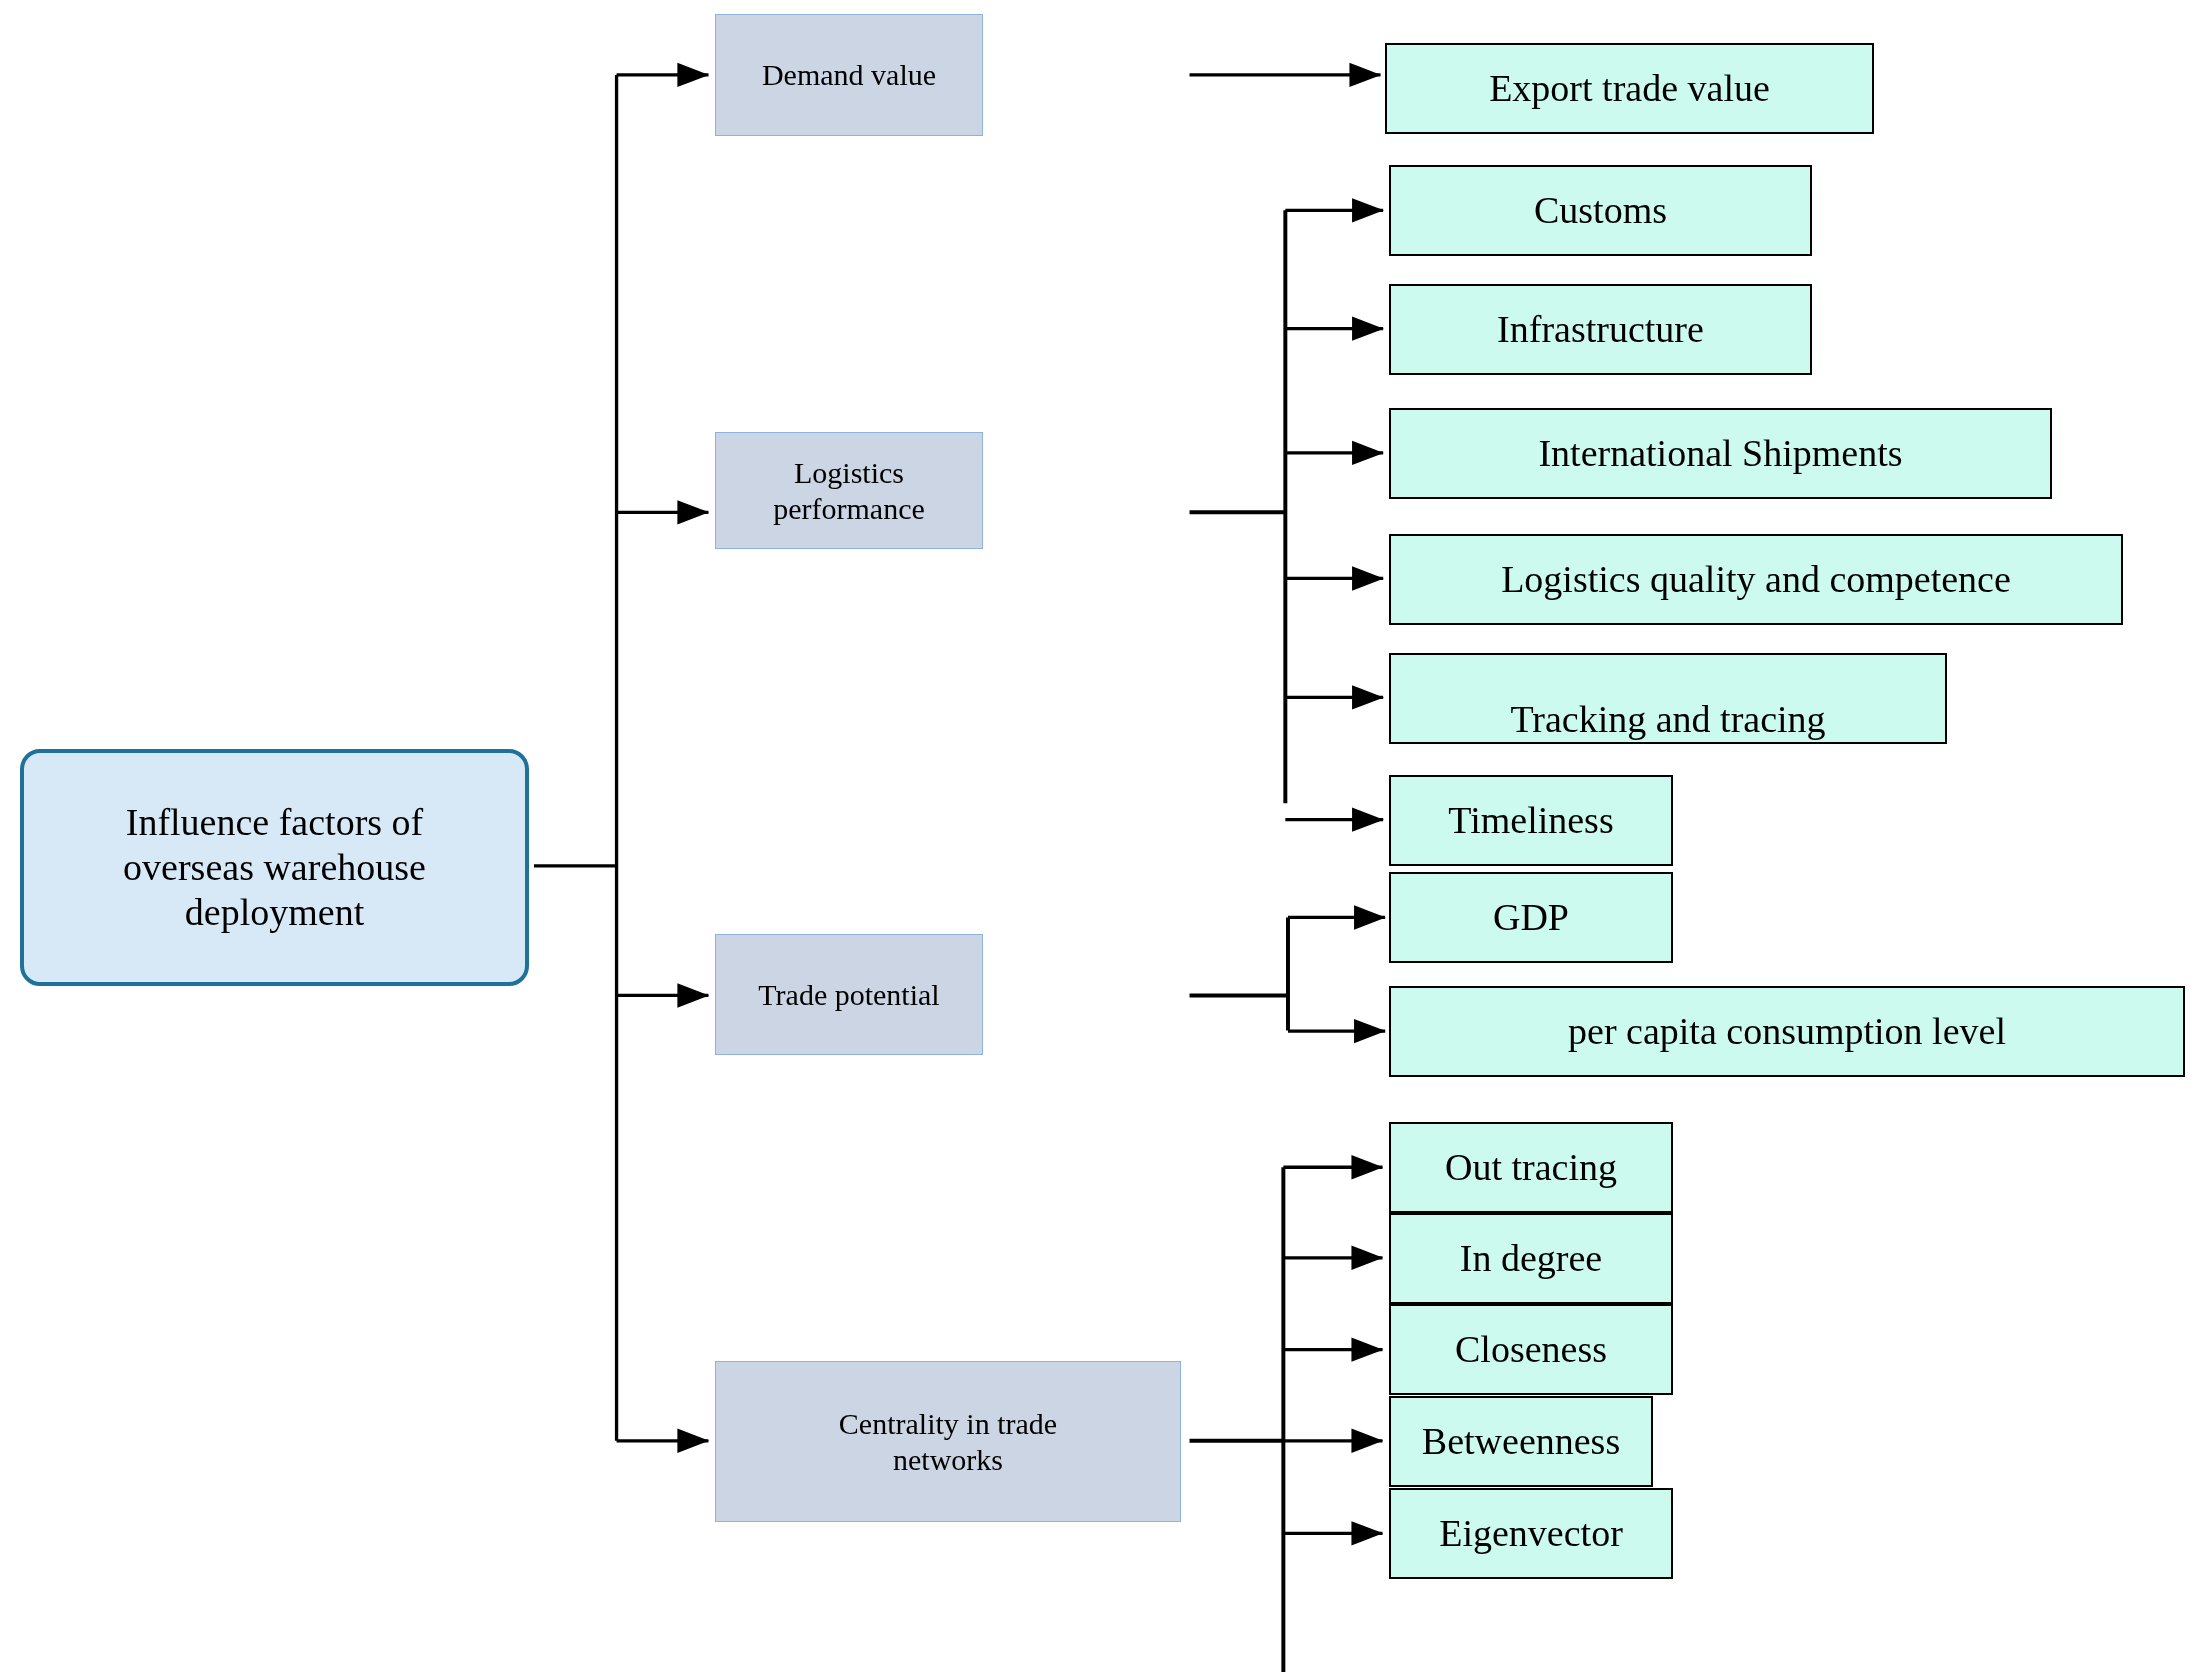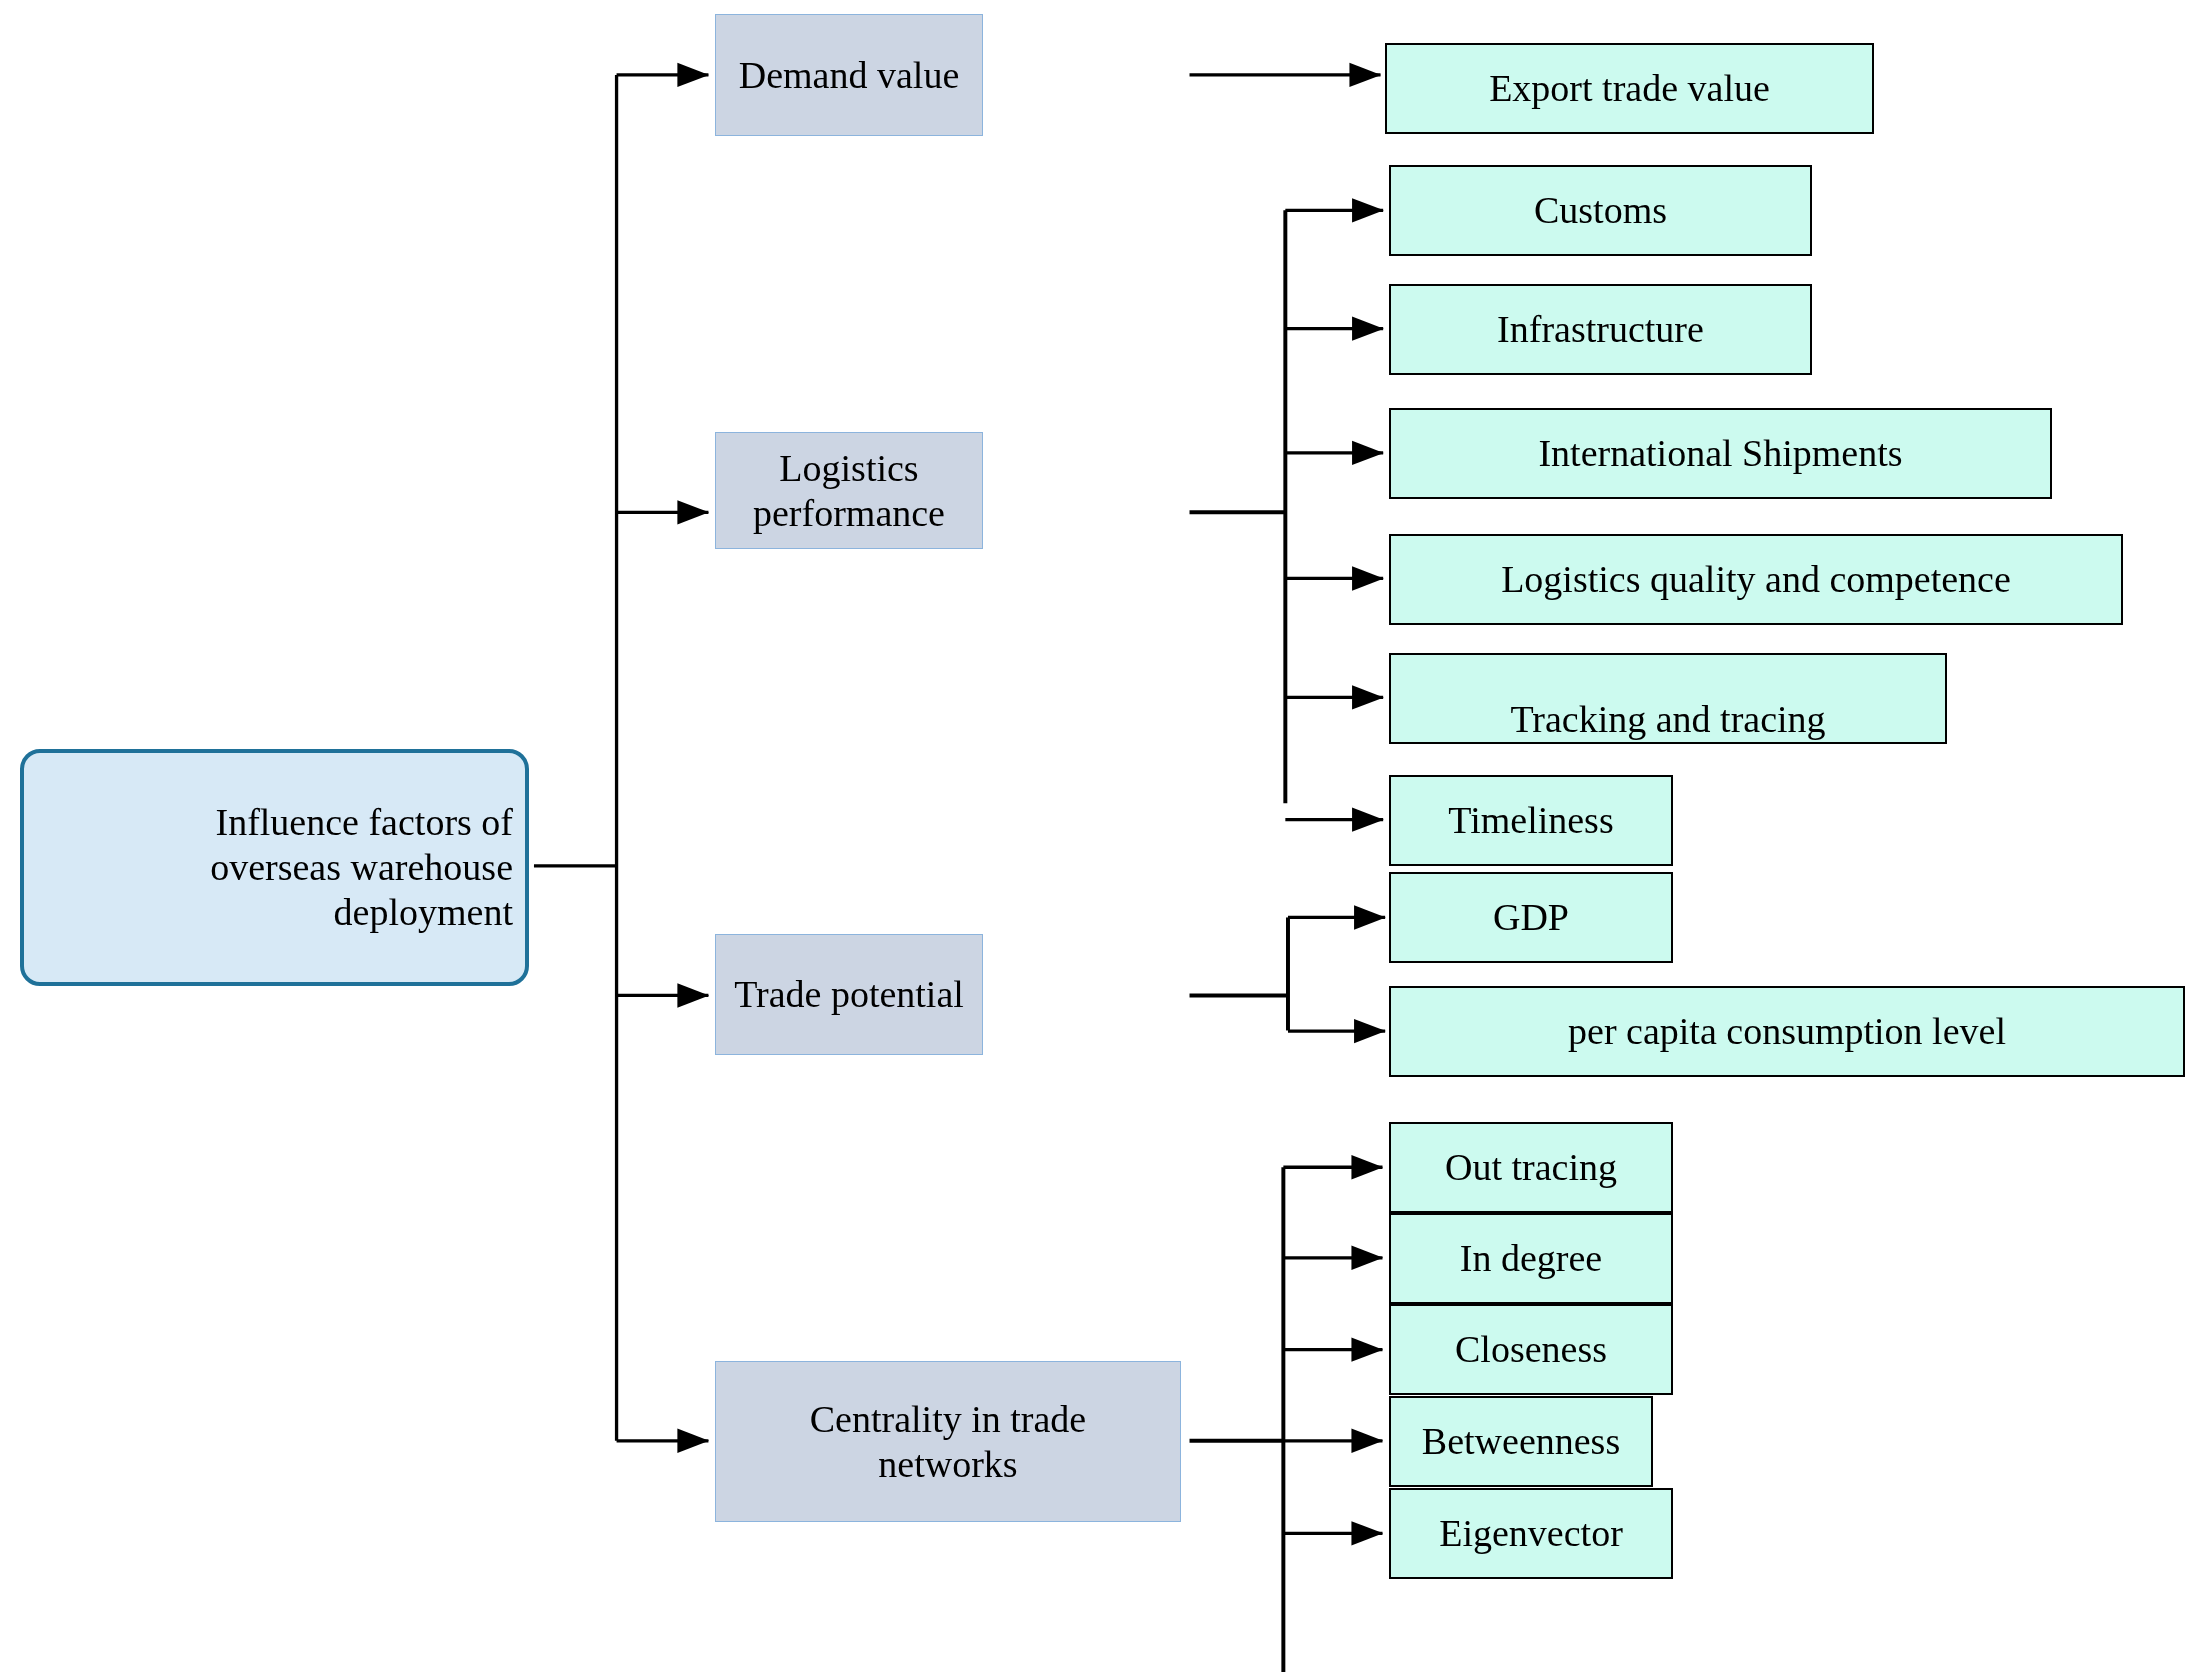--- a/index.html
+++ b/index.html
@@ -33,26 +33,25 @@
     color: #000000;
     line-height: 1.18;
     font-family: "Liberation Serif", "DejaVu Serif", serif;
   }
   .node-root {
     background: #d7e9f6;
     border: 4.6px solid #1f7199;
     border-radius: 20px;
     font-size: 38px;
     padding: 4px 12px;
-    text-align: right;
   }
   .node-branch {
     background: #ccd5e3;
     border: 1.3px solid #8cb4dd;
-    font-size: 38px;
+    font-size: 30px;
   }
   .node-leaf {
     background: #ccfaef;
     border: 2.6px solid #000000;
     font-size: 38px;
   }
   .node-label {
     display: block;
     width: 100%;
   }

